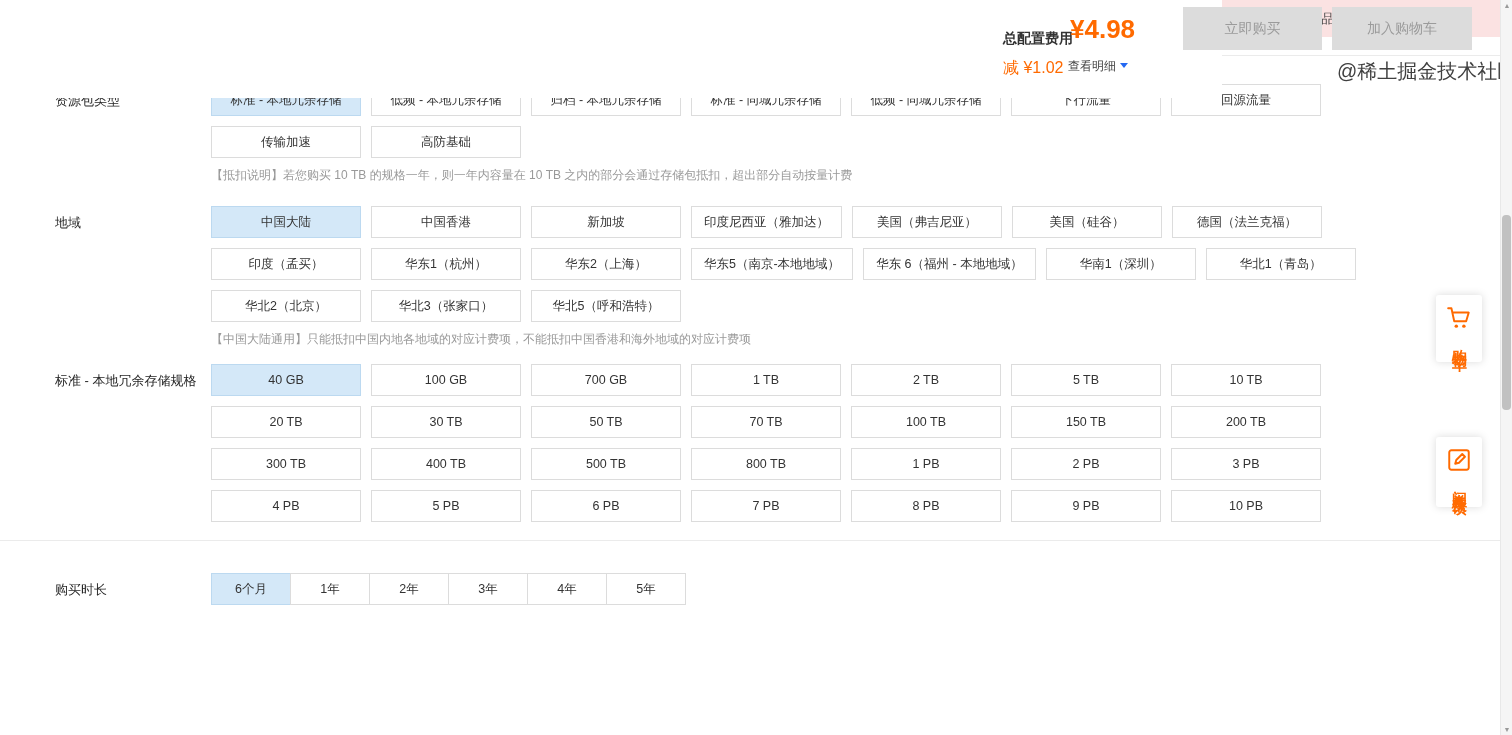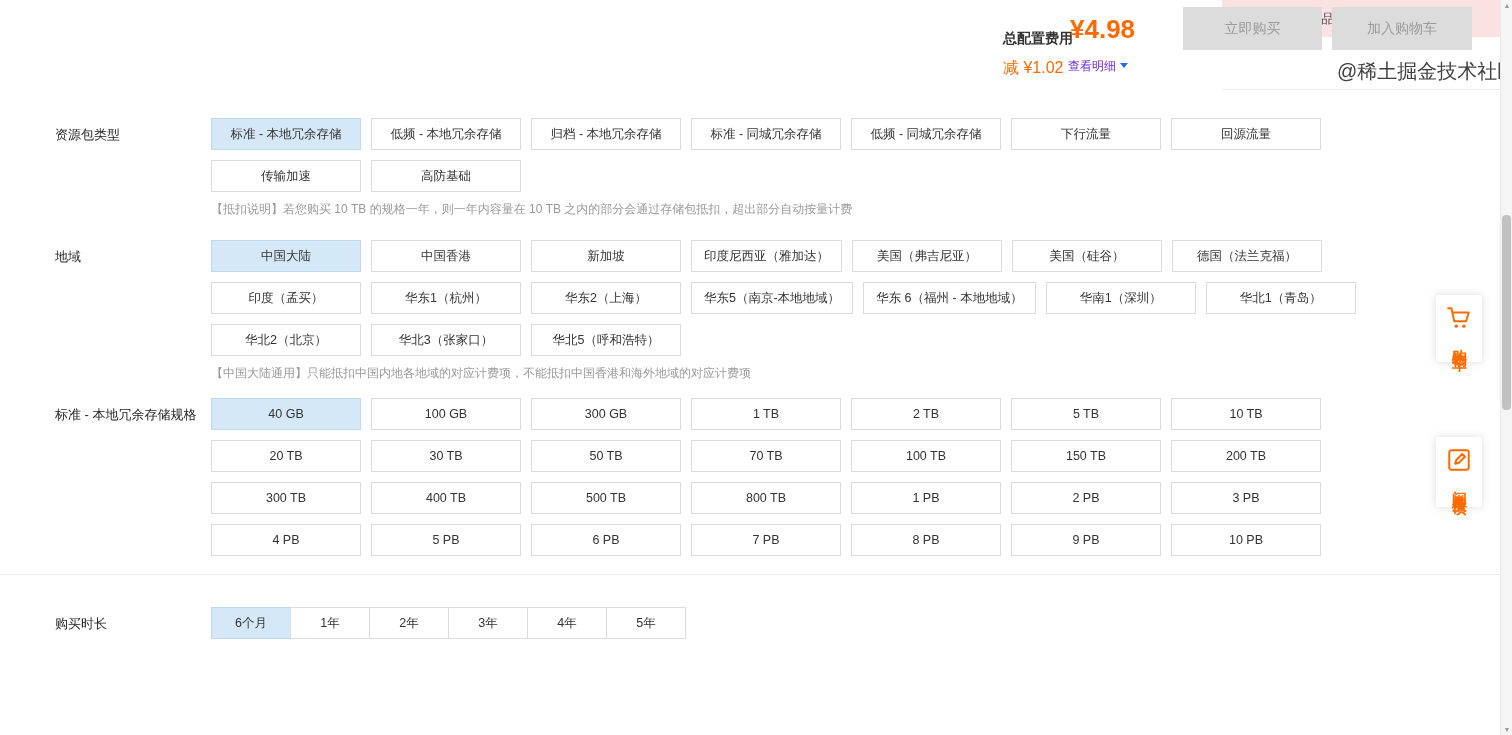--- a/index.html
+++ b/index.html
@@ -1,20 +1,20 @@
 <!DOCTYPE html>
 <html><head>
 <meta charset="utf-8">
 <style>
   * { margin:0; padding:0; box-sizing:border-box; }
   html,body { background:#fff; }
   body { font-family:"Liberation Sans","DejaVu Sans",sans-serif; }
   .page { position:relative; width:1512px; height:735px; background:#fff; overflow:hidden; }
 
-  .content { position:absolute; top:16px; left:0; width:1512px; padding-top:21px; }
+  .content { position:absolute; top:0; left:0; width:1512px; padding-top:3px; }
 
   .form-row { display:flex; }
   .row-label { width:211px; padding:8px 0 0 55px; font-size:13px; color:#262626; white-space:nowrap; }
   .row-body { width:1240px; }
 
   .options { display:flex; flex-wrap:wrap; gap:10px; width:1200px; }
   .opt-btn {
     min-width:150px; height:32px; border:1px solid #dcdcdc; background:#fff;
     color:#333; font-size:12.5px; line-height:30px; padding:0 12px; text-align:center;
     cursor:pointer; font-family:inherit; white-space:nowrap;
@@ -42,21 +42,21 @@
     position:absolute; left:0; top:600; width:1512px; height:37px; z-index:6;
     background:#fbe2e2; display:flex; align-items:center; justify-content:flex-end;
     padding-right:50px; font-size:13px; color:#444;
   }
   .notice-link { color:#2066f0; margin-left:18px; cursor:pointer; white-space:nowrap; }
 
   .bottom-bar { position:absolute; left:0; top:637; width:1222px; height:98px; background:#fff; z-index:6; }
   .total-label { position:absolute; left:1003; top:30px; font-size:14px; font-weight:bold; color:#333; left:1003px; }
   .total-price { position:absolute; left:1070px; top:14px; font-size:26px; font-weight:bold; color:#ff6a00; }
   .discount    { position:absolute; left:1003px; top:58px; font-size:16px; color:#ff6a00; }
-  .detail-link { position:absolute; left:1068px; top:58px; font-size:12px; color:#6d28d9; cursor:pointer; }
+  .detail-link { position:absolute; left:1068px; top:58px; font-size:12px; color:#404040; cursor:pointer; }
   .caret-down  { display:inline-block; width:0; height:0; margin-left:4px; vertical-align:2px;
                  border-left:4px solid transparent; border-right:4px solid transparent; border-top:5px solid #2468f2; }
   .action-btn  { position:absolute; top:7px; height:43px; background:#dcdcdc; color:#9b9b9b;
                  border:none; font-size:14px; cursor:not-allowed; font-family:inherit; }
   .buy-btn  { left:1183px; width:139px; }
   .cart-btn { left:1332px; width:140px; }
   .watermark { position:absolute; left:1337px; top:58px; font-size:20px; color:#404040; white-space:nowrap; }
 
   .side-widget { position:absolute; left:1436px; width:46px; background:#fff; z-index:10;
                  box-shadow:0 0 8px rgba(0,0,0,0.15); border-radius:3px; text-align:center;
@@ -169,21 +169,21 @@
 
     <div class="form-row row-spec">
       <div class="row-label">标准 - 本地冗余存储规格</div>
       <div class="row-body">
         <div class="options">
 
             <button class="opt-btn selected">40 GB</button>
 
             <button class="opt-btn">100 GB</button>
 
-            <button class="opt-btn">300 GB</button>
+            <button class="opt-btn">700 GB</button>
 
             <button class="opt-btn">1 TB</button>
 
             <button class="opt-btn">2 TB</button>
 
             <button class="opt-btn">5 TB</button>
 
             <button class="opt-btn">10 TB</button>
 
             <button class="opt-btn">20 TB</button>

